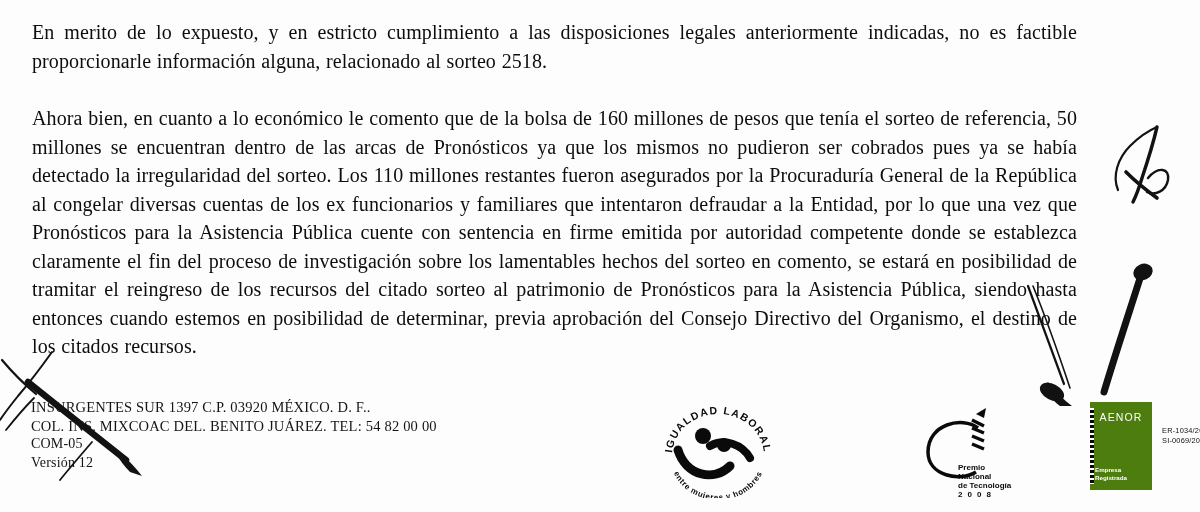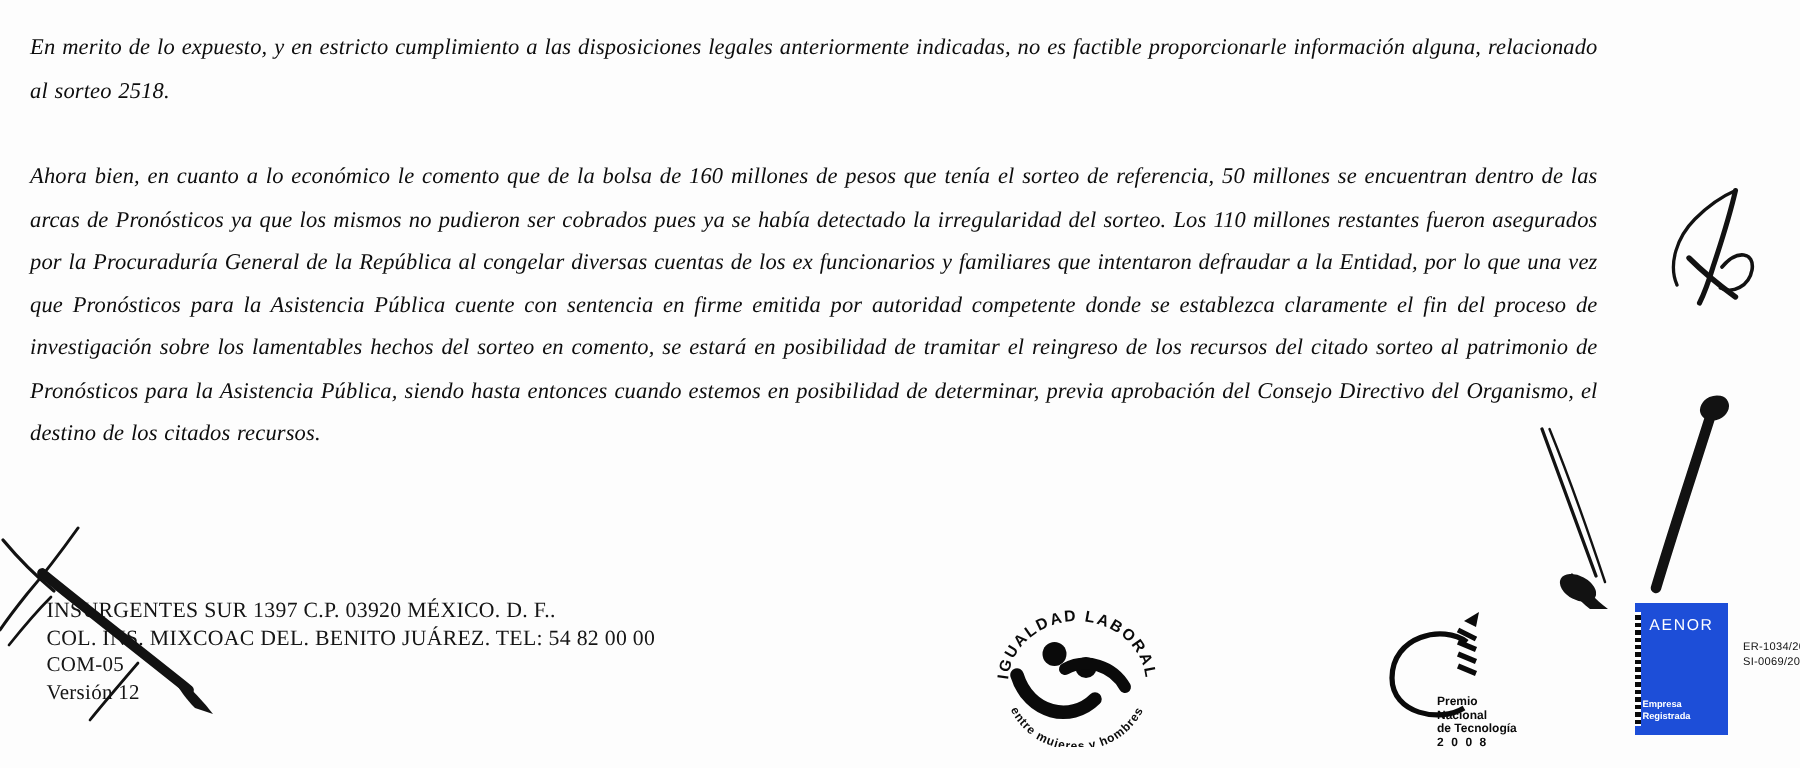--- a/index.html
+++ b/index.html
@@ -18,24 +18,23 @@
 
   #page {
     position: absolute;
     inset: 0;
     background: #fdfdfd;
   }
 
   
   .body-text {
     position: absolute;
-    left: 20px;
+    left: 32px;
     width: 1045px;
-    font-style: italic;
-    font-size: 15px;
+    font-size: 20px;
     line-height: 28.5px;
     text-align: justify;
     color: #0d0d0d;
     letter-spacing: 0.1px;
     word-spacing: 0.6px;
   }
   #para-1 { top: 18px; }
   #para-2 { top: 104px; }
 
   .body-text p { margin: 0; }
@@ -73,21 +72,21 @@
 
   
   #logo-premio { left: 272px; top: 6px; width: 96px; height: 98px; }
 
   
   #logo-bsi { left: 348px; top: 6px; width: 86px; height: 98px; }
 
   
   #logo-aenor {
     left: 440px; top: 6px; width: 62px; height: 88px;
-    background: #1d4ed8;
+    background: #4d7c0f;
   }
   #aenor-name {
     position: absolute;
     top: 9px; left: 0; right: 0;
     text-align: center;
     color: #ffffff;
     font-size: 10.5px;
     letter-spacing: 1.1px;
     font-family: "Liberation Sans", sans-serif;
   }

